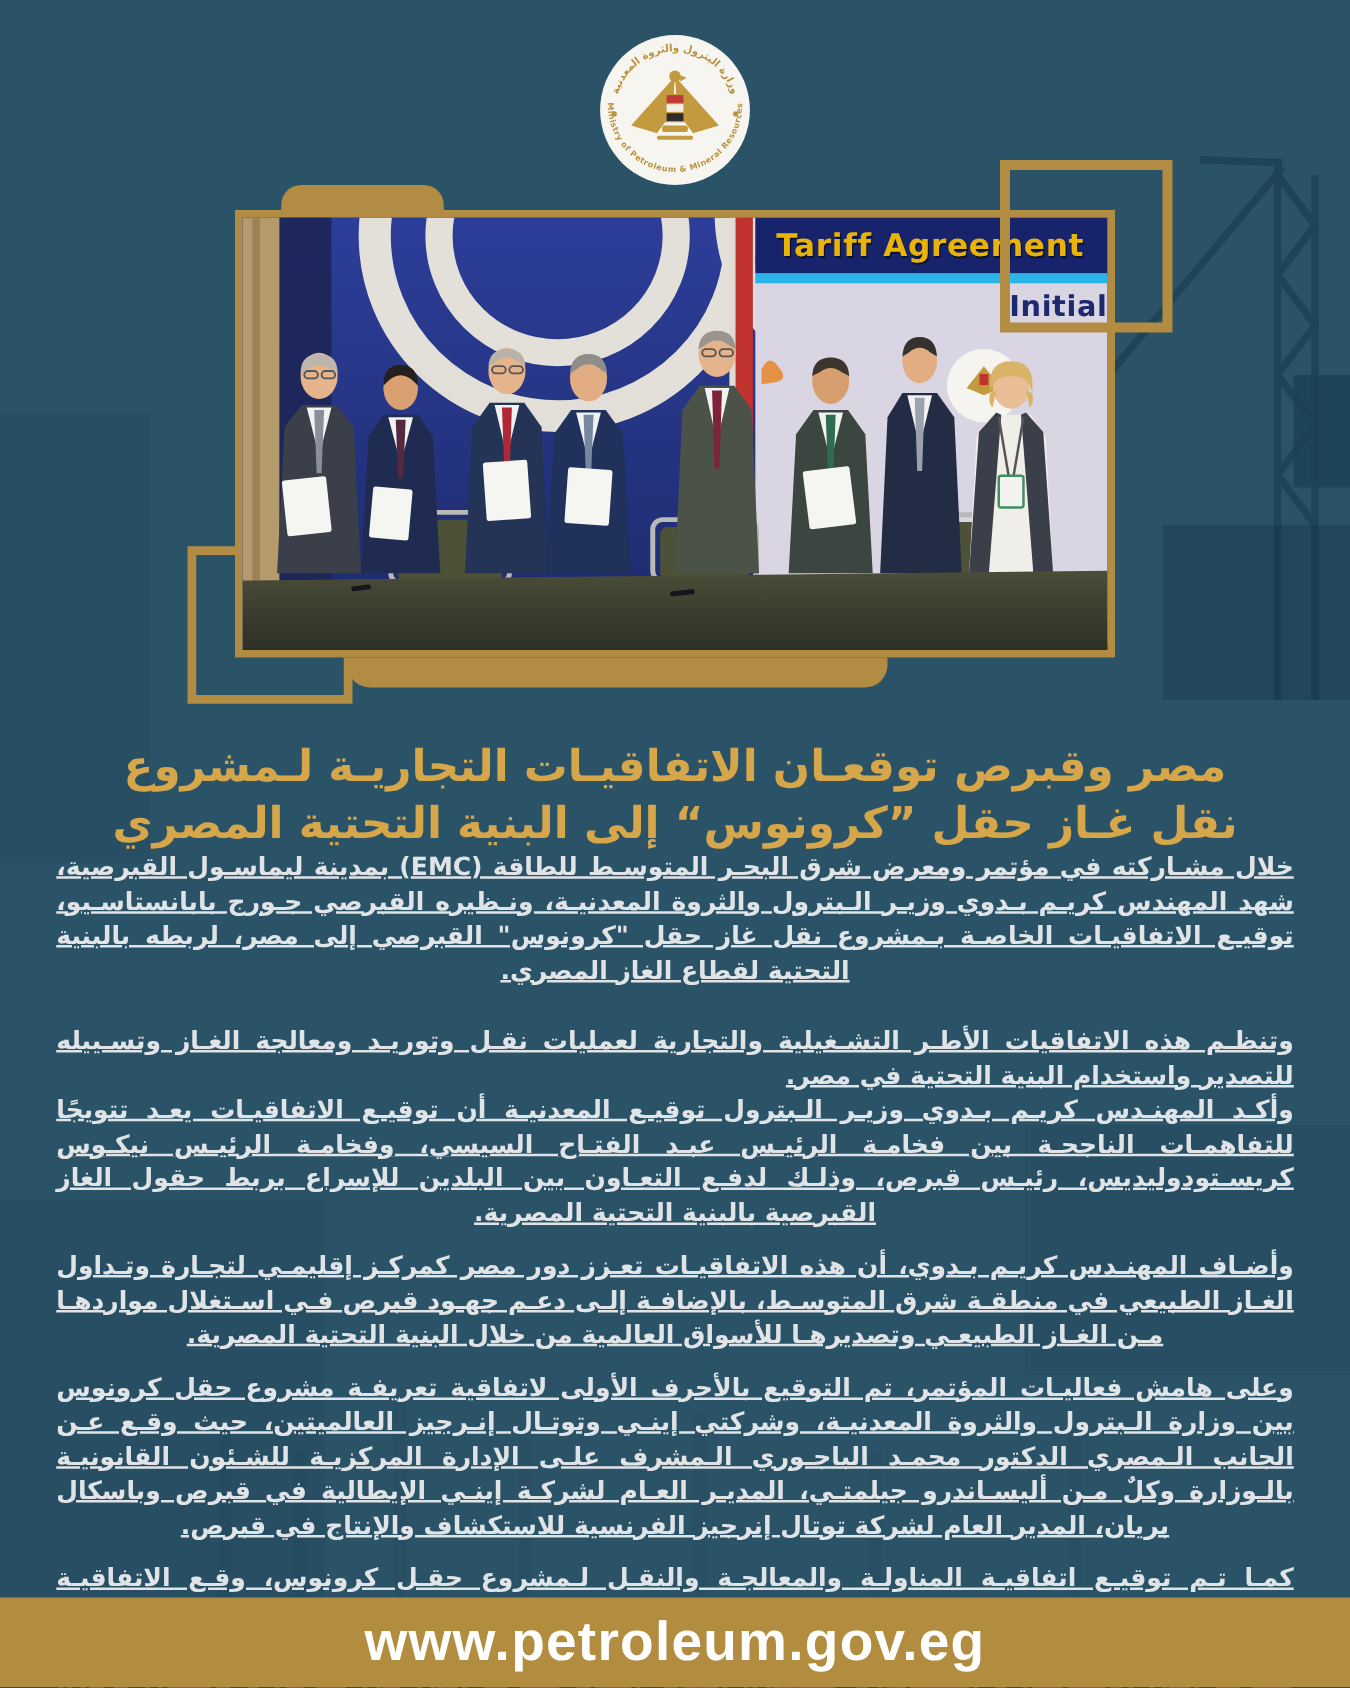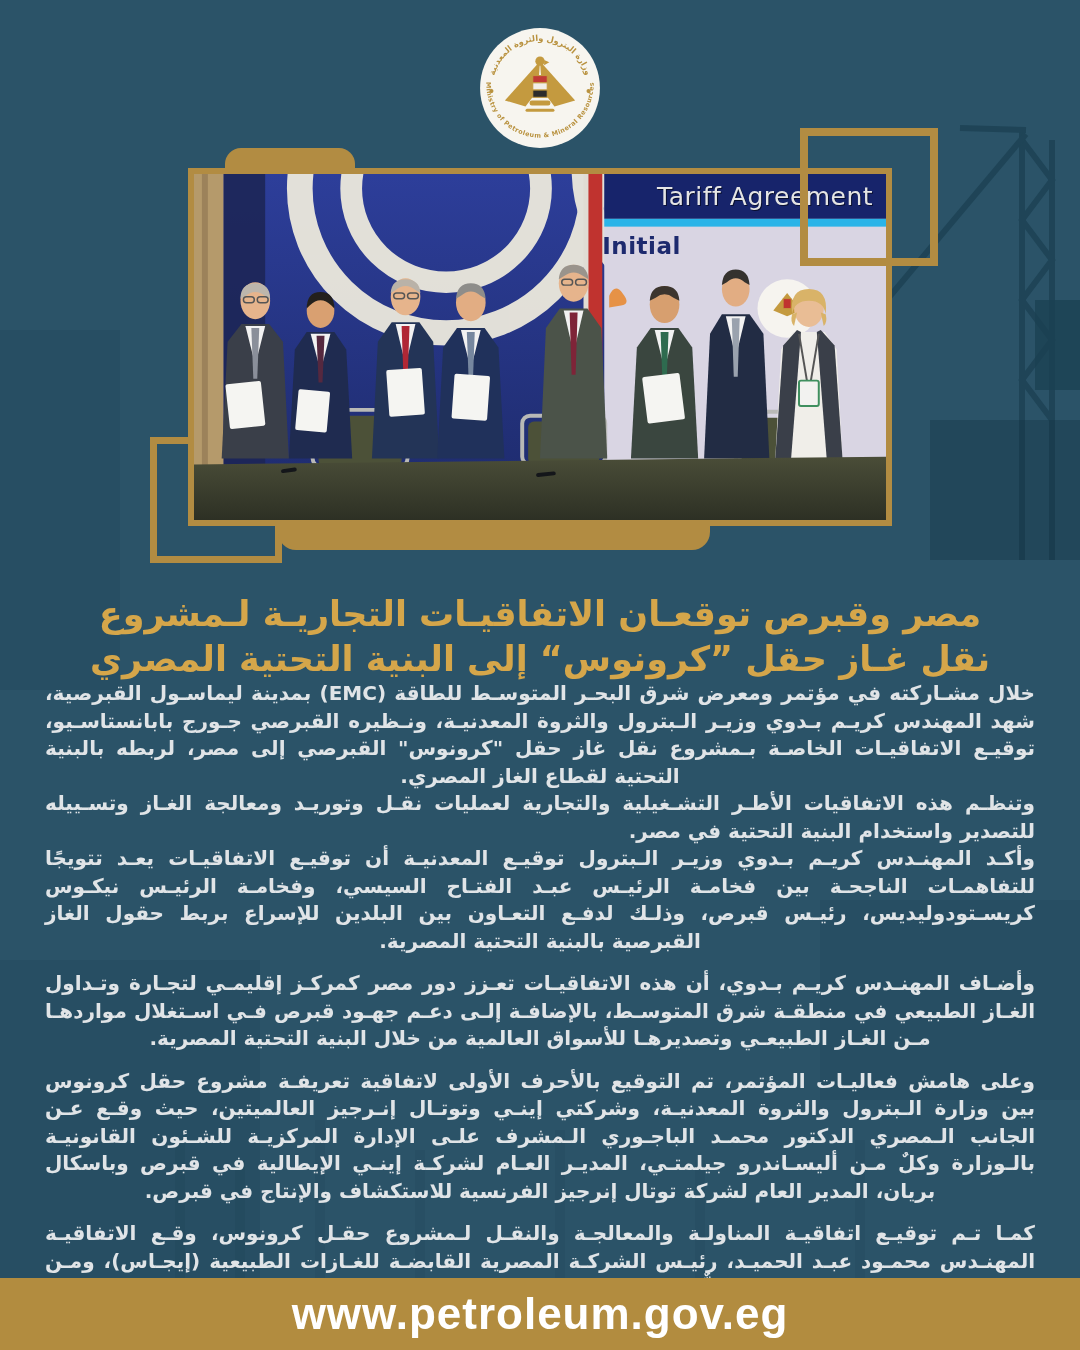--- a/index.html
+++ b/index.html
@@ -19,42 +19,41 @@
   .deco-bracket{left:800px;top:128px;width:122px;height:122px;border:8px solid #b28c42;z-index:4;background:transparent;}
   
   .photo{
     position:absolute;left:188px;top:168px;width:704px;height:358px;
     border:6px solid #b28c42;box-sizing:border-box;z-index:3;background:#24307a;
   }
   .photo svg{position:absolute;inset:0;width:100%;height:100%;}
   .banner-text{
     position:absolute;left:59%;top:0;width:41%;height:13%;
     display:flex;align-items:center;justify-content:center;
-    color:#e5e5e5;font-weight:normal;font-size:25px;letter-spacing:.5px;
+    color:#eab308;font-weight:bold;font-size:25px;letter-spacing:.5px;
     text-shadow:1px 1px 0 #0a1030;
-    padding-left:21px;
   }
   .initial-text{
-    position:absolute;left:59%;top:17%;width:41%;text-align:left;
+    position:absolute;left:59%;top:17%;width:41%;text-align:right;
     color:#1d2a6e;font-weight:bold;font-size:23px;letter-spacing:.5px;
   }
   
   .headline{
     position:absolute;left:40px;right:40px;top:576px;z-index:2;
     text-align:center;direction:rtl;color:#d5a64a;font-weight:bold;
     font-size:35px;line-height:45px;margin-top:16px;
   }
   
   .article{
     position:absolute;left:45px;right:45px;top:680px;z-index:2;
     direction:rtl;text-align:justify;text-align-last:center;
     color:#e0e4e7;font-weight:bold;font-size:20px;line-height:27.5px;
   }
-  .article p{margin:0;text-align:justify;text-align-last:center;}
-  .article p.last-right{text-align-last:right;}
+  .article p{margin:0;text-align:justify;text-align-last:center;text-decoration:underline;}
+  .article p.last-right{text-align-last:right;margin-top:29px;}
   .article p.gap{margin-top:15px;}
   
   .footer{
     position:absolute;left:0;right:0;top:1278px;height:72px;z-index:2;
     background:#b28c3f;display:flex;align-items:center;justify-content:center;
   }
   .footer-url{
     color:#ffffff;font-weight:bold;font-size:44px;letter-spacing:1px;
     font-family:"Liberation Sans","DejaVu Sans",sans-serif;
   }

